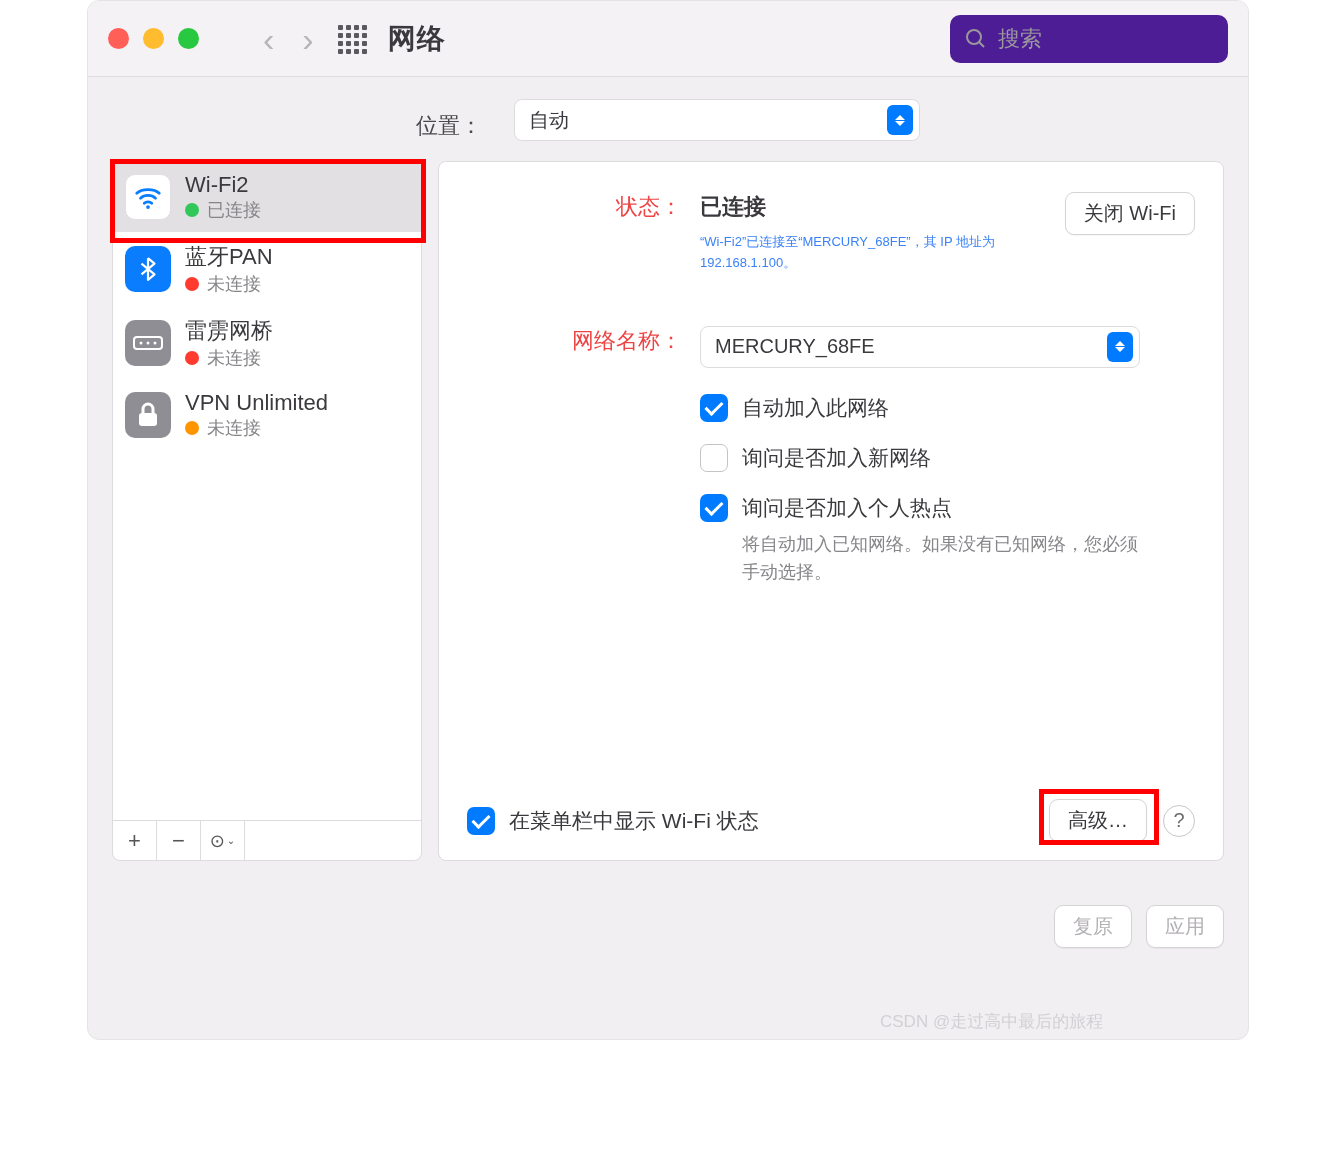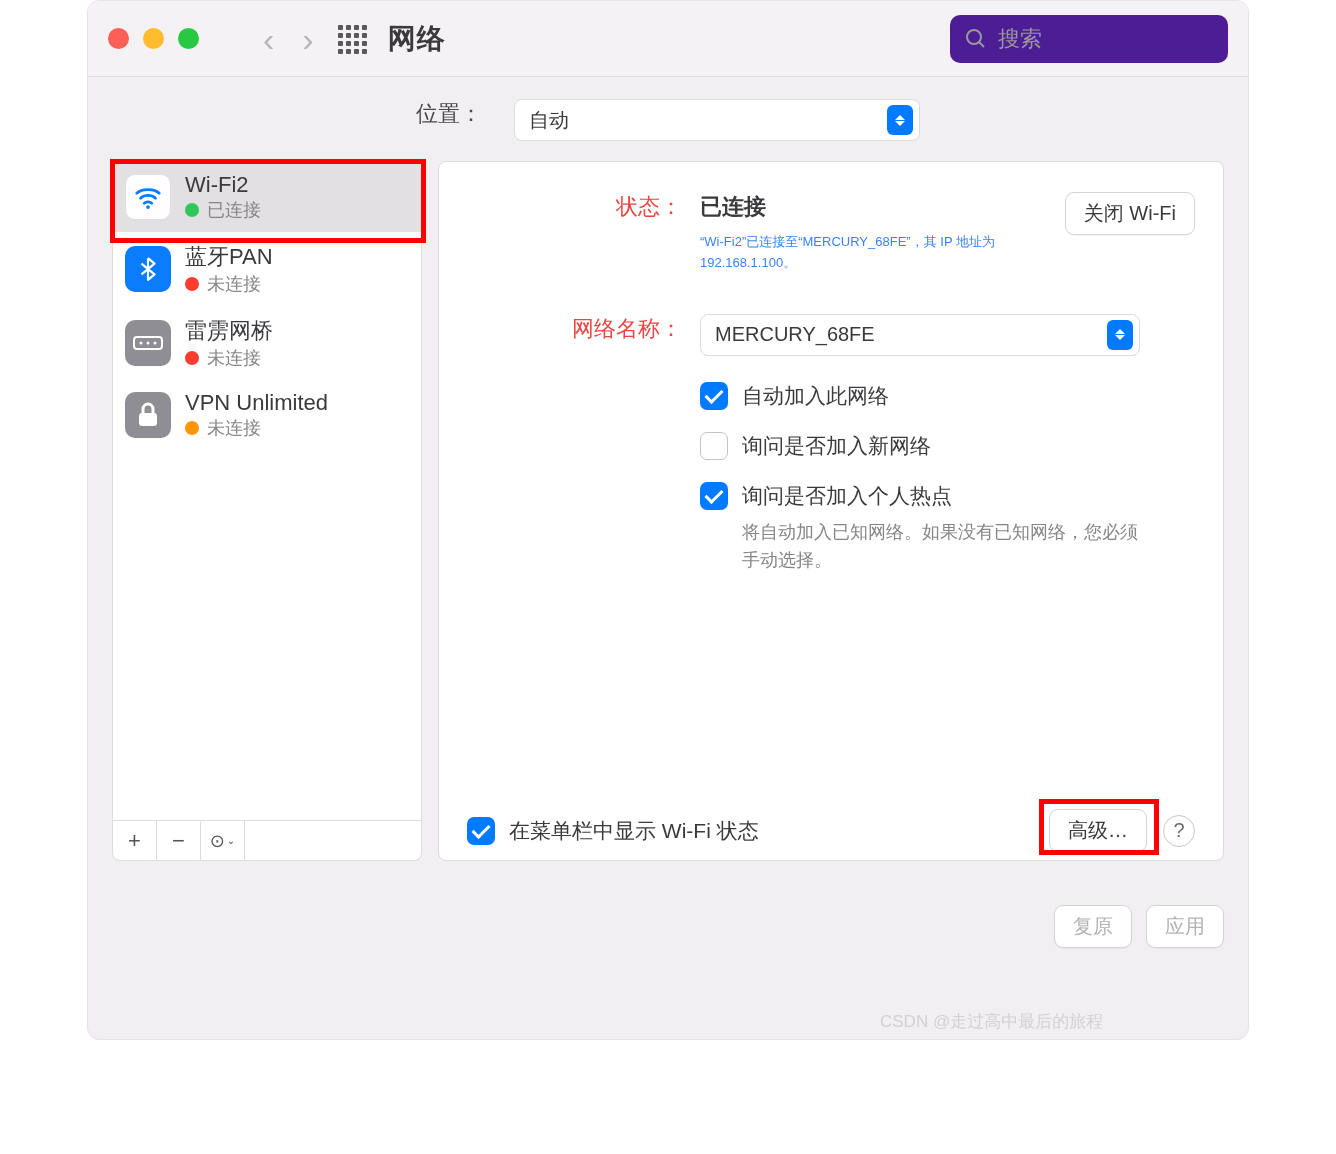--- a/index.html
+++ b/index.html
@@ -44,21 +44,21 @@
   .grid-icon span { background:#5a585c; width:5px; height:5px; border-radius:1px; }
   .title { font-size:28px; font-weight:600; color:#3b393d; letter-spacing:1px; }
   .spacer { flex:1; }
   .search {
     display:flex; align-items:center; background:#4c1d95; border-radius:10px;
     height:48px; width:278px; padding:0 14px; gap:10px; color:#9b989c;
   }
   .search svg { width:24px; height:24px; stroke:#9b989c; fill:none; }
   .search span { font-size:22px; }
   
-  .location-row { padding:22px 0 14px; display:flex; justify-content:center; align-items:flex-start; gap:32px; }
+  .location-row { padding:22px 0 14px; display:flex; justify-content:center; align-items:flex-end; gap:32px; }
   .loc-label { font-size:22px; color:#4a484c; }
   .dropdown {
     background:#fff; border:1px solid #dedbde; border-radius:8px; height:42px;
     display:flex; align-items:center; padding:0 6px 0 14px; font-size:20px; color:#3b393d;
     position:relative;
   }
   .dropdown .dd-text { flex:1; }
   .dd-chev {
     width:26px; height:30px; background:#007aff; border-radius:6px;
     display:flex; flex-direction:column; align-items:center; justify-content:center; gap:1px;
@@ -122,21 +122,21 @@
   }
   .checkbox.checked { background:#007aff; }
   .checkbox.checked::after {
     content:""; position:absolute; left:9px; top:4px; width:7px; height:14px;
     border:solid #fff; border-width:0 3px 3px 0; transform:rotate(45deg);
   }
   .checkbox.unchecked { background:#fff; border:1px solid #c6c3c6; }
   .sub-desc { font-size:18px; color:#878589; margin-left:42px; margin-top:-14px; line-height:1.6; max-width:400px; }
   .dropdown.full { width:440px; }
   .detail-footer {
-    position:absolute; bottom:8px; left:28px; right:28px; display:flex; align-items:center;
+    position:absolute; bottom:18px; left:28px; right:28px; display:flex; align-items:center;
   }
   .help-circle {
     width:32px; height:32px; border:1px solid #c9c6ca; border-radius:50%; display:flex; align-items:center; justify-content:center;
     font-size:20px; color:#6e6c70; margin-left:16px;
   }
   
   .footer-actions { display:flex; justify-content:flex-end; gap:14px; padding:10px 24px 0; }
   .watermark { position:absolute; font-size:17px; color:#d2d0d4; }
 </style>
 </head>
@@ -275,21 +275,21 @@
         <div class="row-label">状态：</div>
         <div class="row-body" style="display:flex;gap:12px">
           <div style="flex:1">
             <div class="status-value">已连接</div>
             <div class="status-desc">“Wi-Fi2”已连接至“MERCURY_68FE”，其 IP 地址为 192.168.1.100。</div>
           </div>
           <div><button class="btn">关闭 Wi-Fi</button></div>
         </div>
       </div>
 
-      <div class="row" style="margin-top:40px">
+      <div class="row" style="margin-top:52px">
         <div class="row-label">网络名称：</div>
         <div class="row-body">
           <div class="dropdown full">
             <span class="dd-text">MERCURY_68FE</span>
             <span class="dd-chev"></span>
           </div>
         </div>
       </div>
 
       <div class="row" style="margin-bottom:8px">

